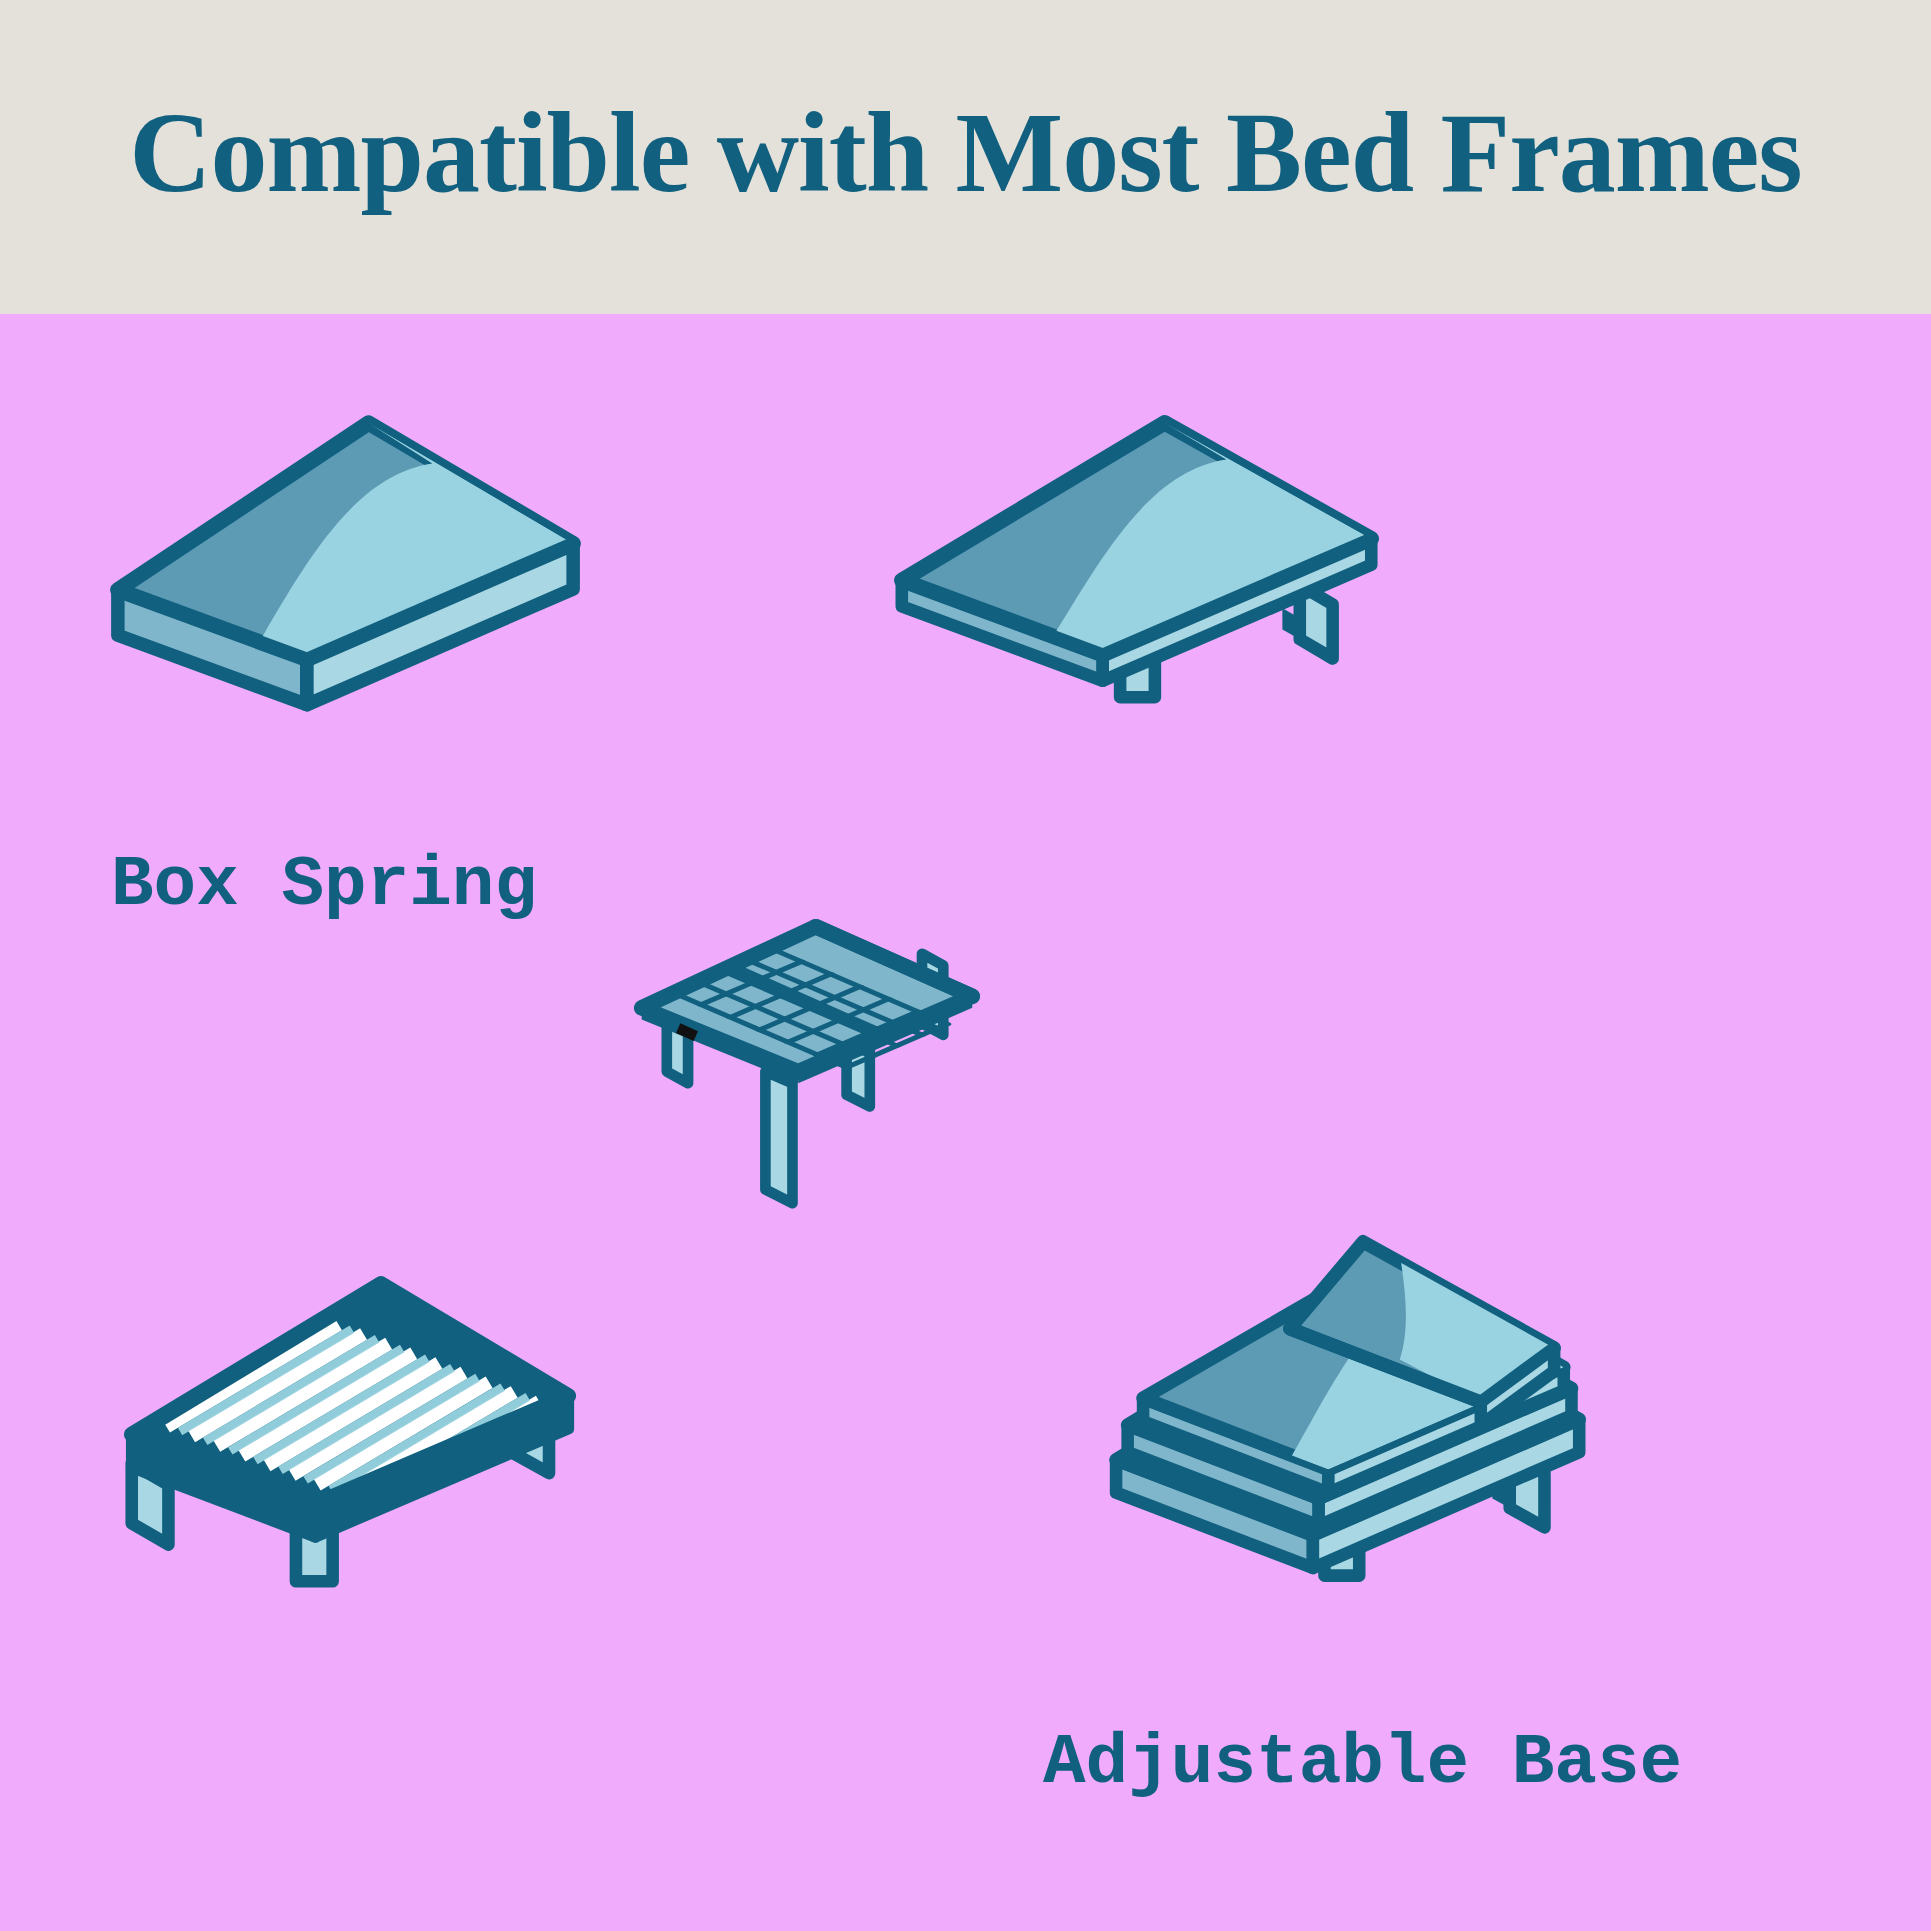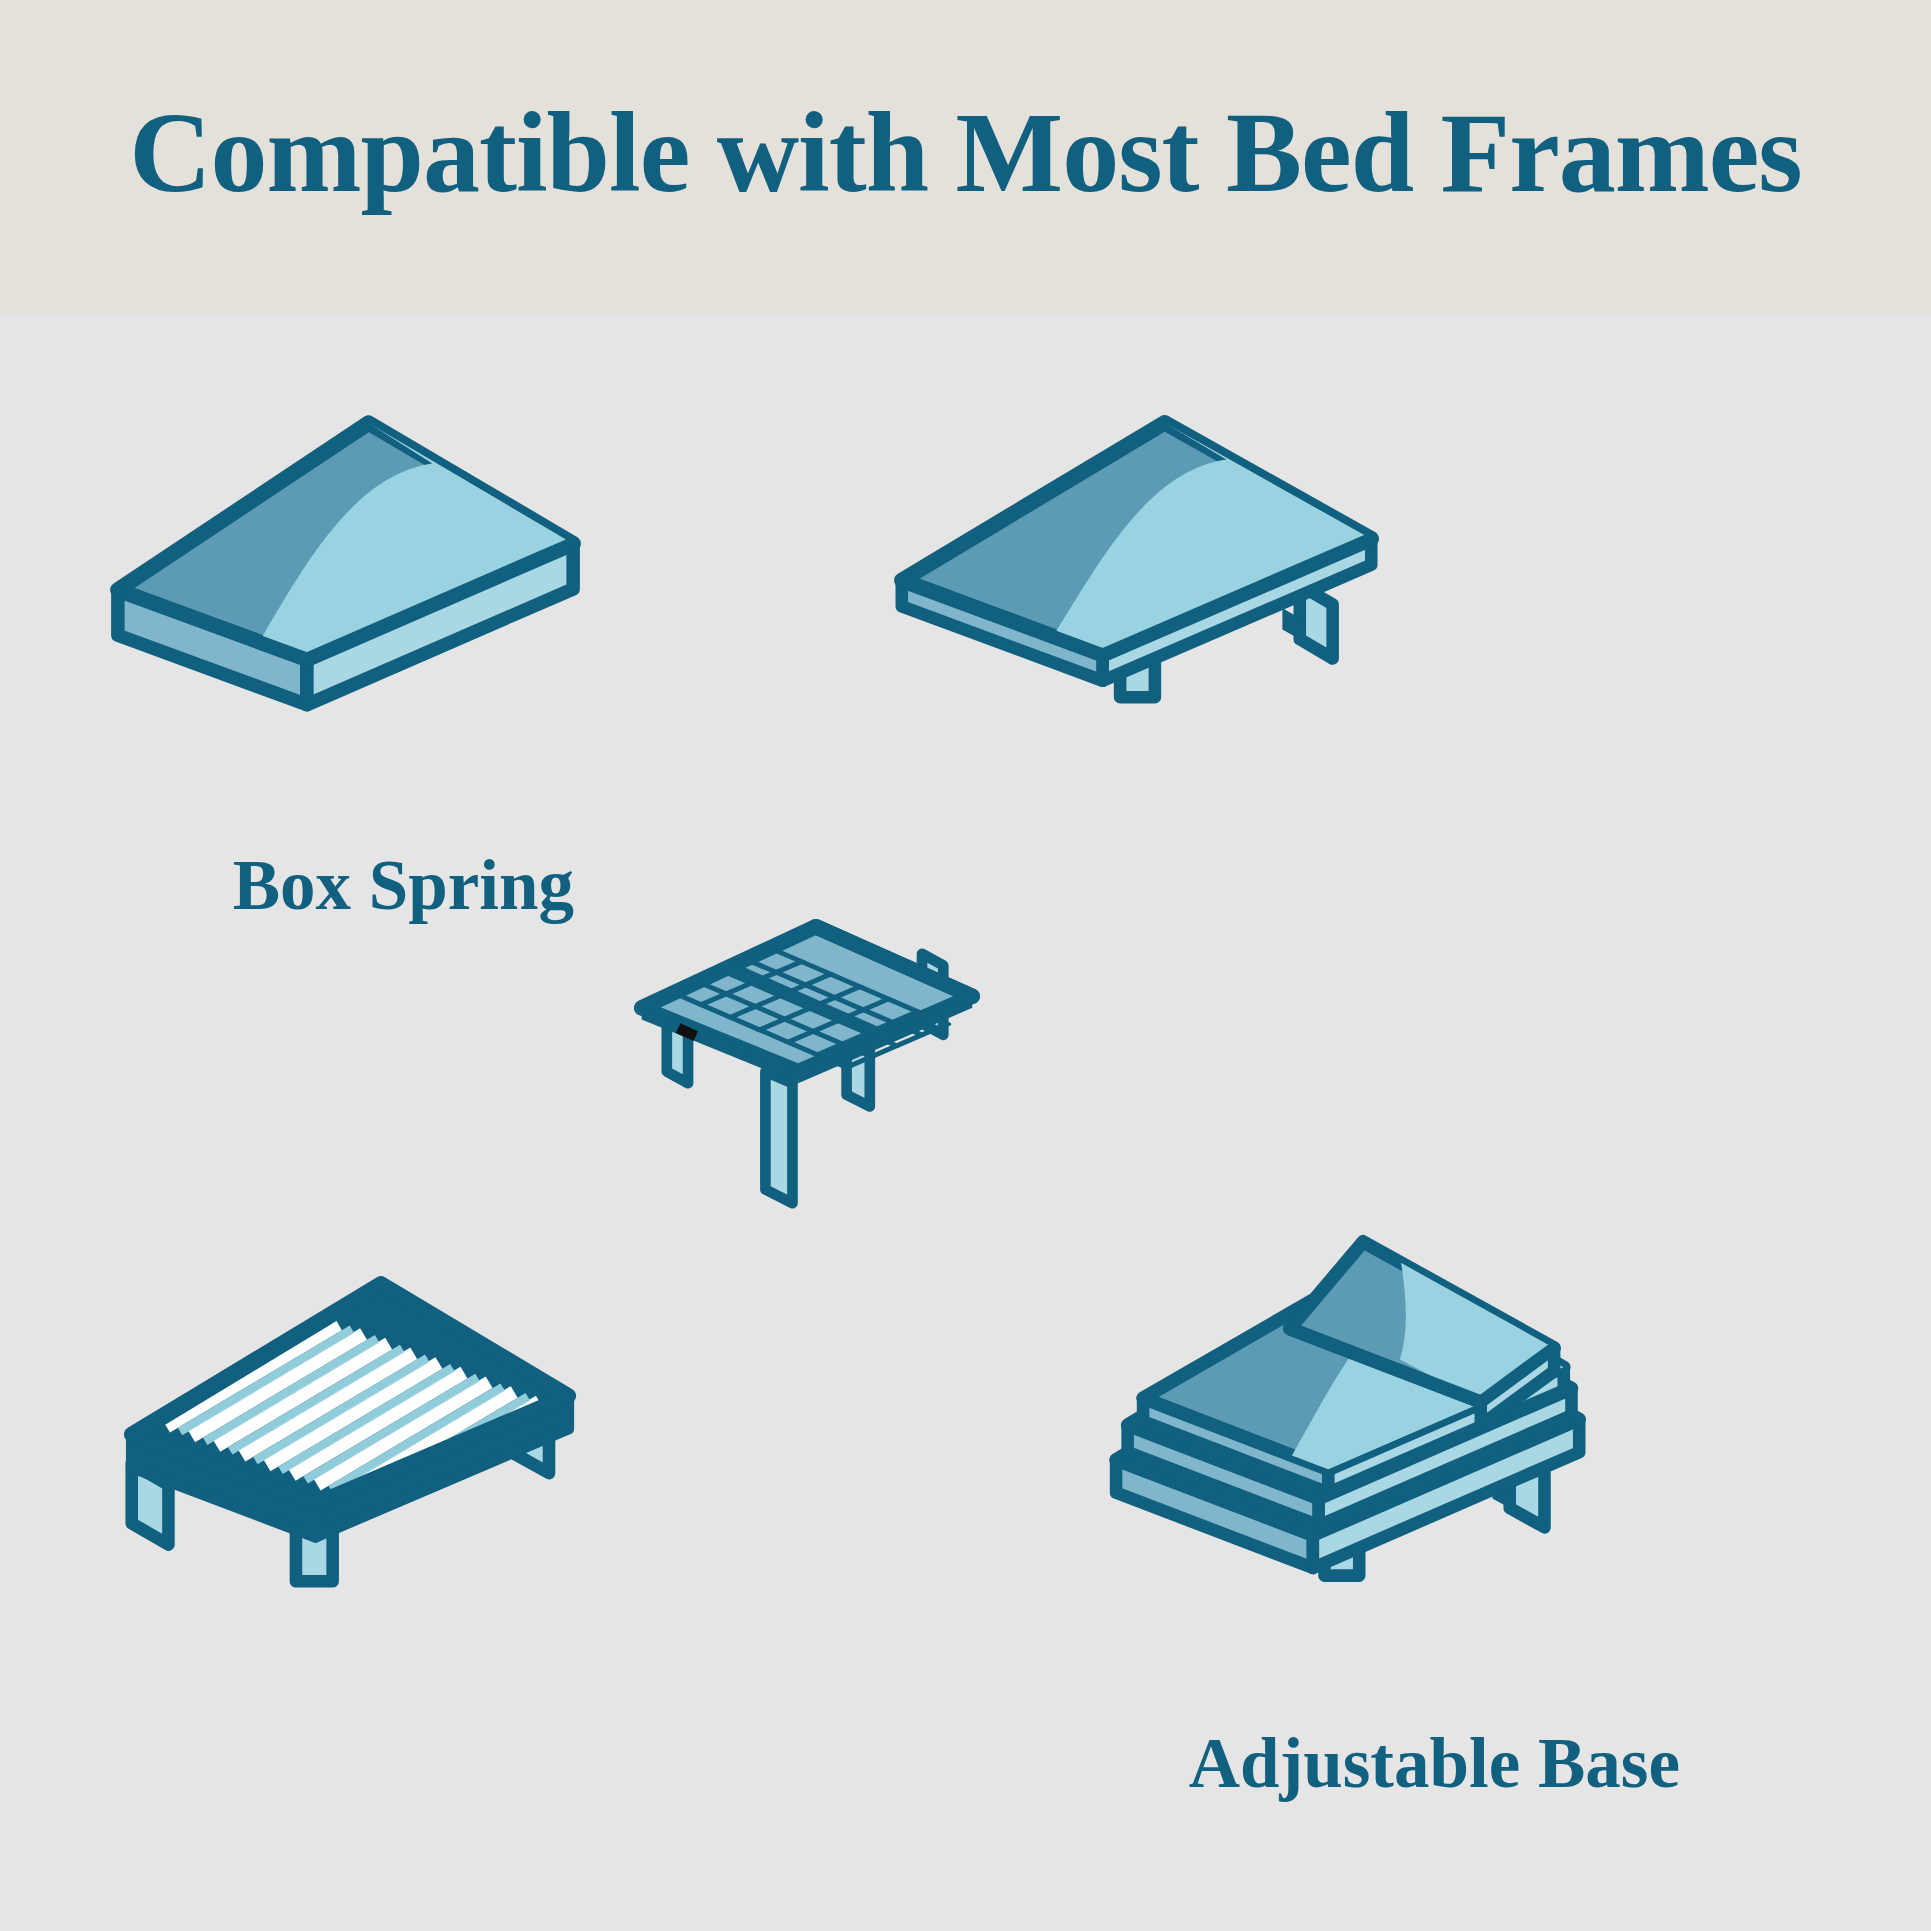--- a/index.html
+++ b/index.html
@@ -5,21 +5,21 @@
 <style>
   html, body {
     margin: 0;
     padding: 0;
     background: #ffffff;
   }
   #page {
     position: relative;
     width: 1931px;
     height: 1931px;
-    background: #e5e5e5;
+    background: #f0abfc;
     overflow: hidden;
     font-family: "Liberation Sans", sans-serif;
   }
 
   
   #header-band {
     position: absolute;
     left: 0;
     top: 0;
     width: 1931px;
@@ -44,22 +44,22 @@
   
   .figure {
     position: absolute;
   }
   .figure svg {
     display: block;
     overflow: visible;
   }
   .caption {
     position: absolute;
-    text-align: right;
-    font-family: Liberation Serif, serif;
+    text-align: left;
+    font-family: Liberation Mono, monospace;
     font-weight: bold;
     font-size: 71px;
     line-height: 1;
     color: #11607f;
     white-space: nowrap;
   }
 
   
   #fig-box-spring      { left: 114px;  top: 415px;  width: 463px; height: 290px; }
   #cap-box-spring      { left: 111px;  top: 850px;  width: 463px; }

